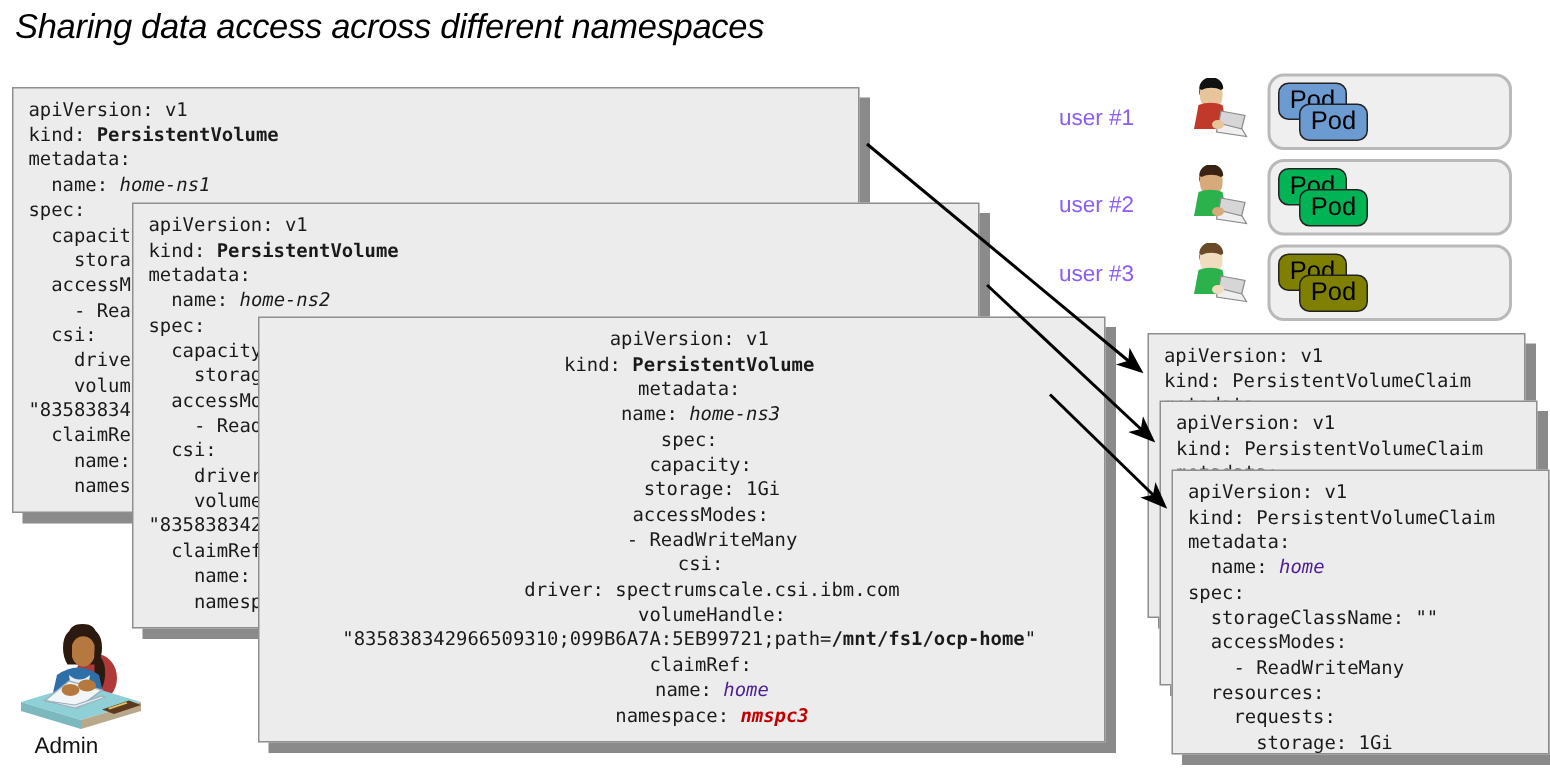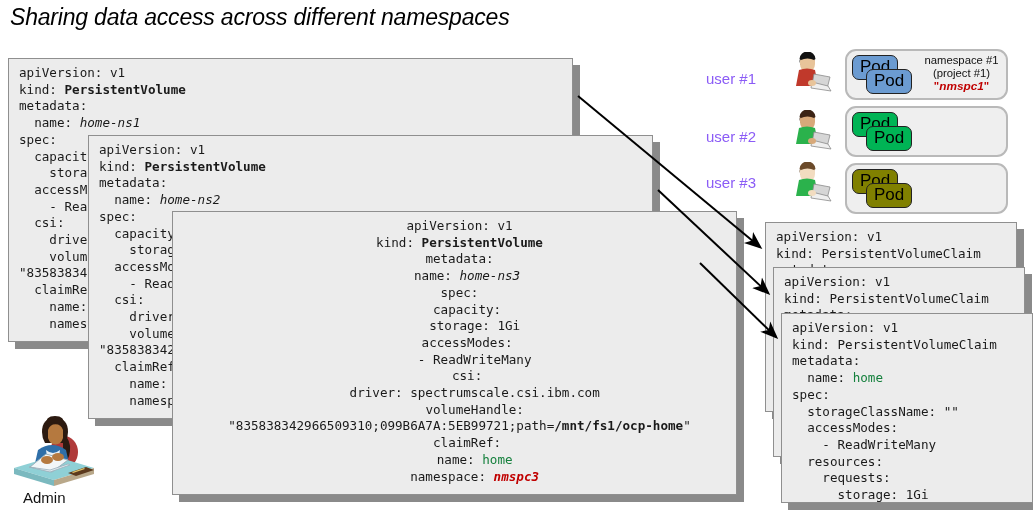--- a/index.html
+++ b/index.html
@@ -35,21 +35,21 @@
   .code{
     font-family:"DejaVu Sans Mono","Liberation Mono",monospace;
     font-size:12.6px;
     line-height:16.7px;
     color:#1a1a1a;
     white-space:pre;
     padding:6px 0 0 10px;
   }
   .code .b{font-weight:bold;}
   .code .i{font-style:italic;}
-  .code .purple{color:#15803d;}
+  .code .purple{color:#4c1d95;font-style:italic;}
   .code .red{color:#c00000;font-weight:bold;font-style:italic;}
 
   
   .user-label{
     position:absolute;
     font-size:15px;
     color:#8b5cf6;
     white-space:nowrap;
   }
   .avatar{position:absolute;width:44px;height:44px;}
@@ -238,25 +238,20 @@
       <path d="M24 22 l16 3 l-3 12 l-15 -4 z" fill="#d6d6d6" stroke="#8a8a8a" stroke-width="0.8"></path>
       <path d="M22 30 l16 4 l3 5 l-20 -3 z" fill="#efefef" stroke="#8a8a8a" stroke-width="0.8"></path>
       <ellipse cx="22" cy="31" rx="4" ry="3" fill="#f2dcc0"></ellipse>
     </svg>
   </div>
 
   <div class="ns-box" style="left:845px;top:49px;">
     <div class="pods">
       <div class="pod back" style="background: rgb(107, 155, 209);">Pod</div>
       <div class="pod front" style="background: rgb(107, 155, 209);">Pod</div>
-    </div>
-    <div class="ns-text">
-      <div>namespace #1</div>
-      <div>(project #1)</div>
-      <div><span class="q">"</span><span class="nm">nmspc1</span><span class="q">"</span></div>
     </div>
   </div>
 
   <div class="ns-box" style="left:845px;top:106px;">
     <div class="pods">
       <div class="pod back" style="background: rgb(0, 180, 85);">Pod</div>
       <div class="pod front" style="background: rgb(0, 180, 85);">Pod</div>
     </div>
   </div>
 

